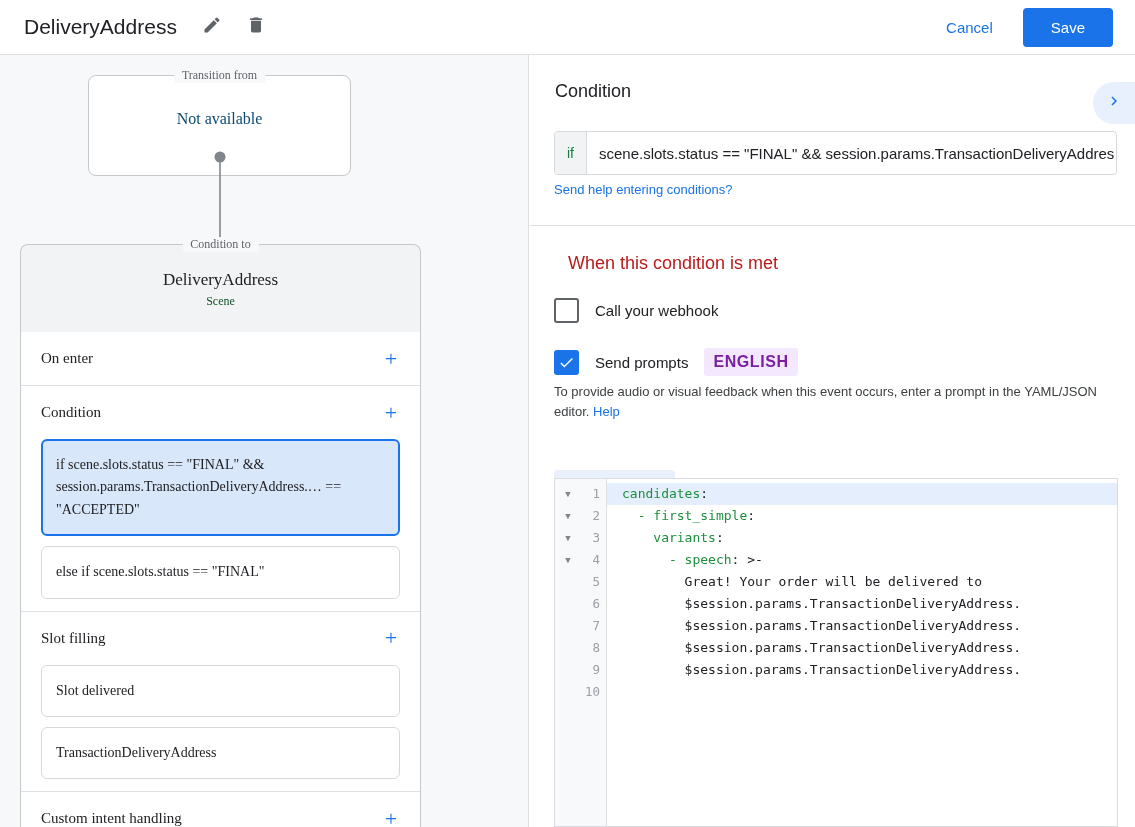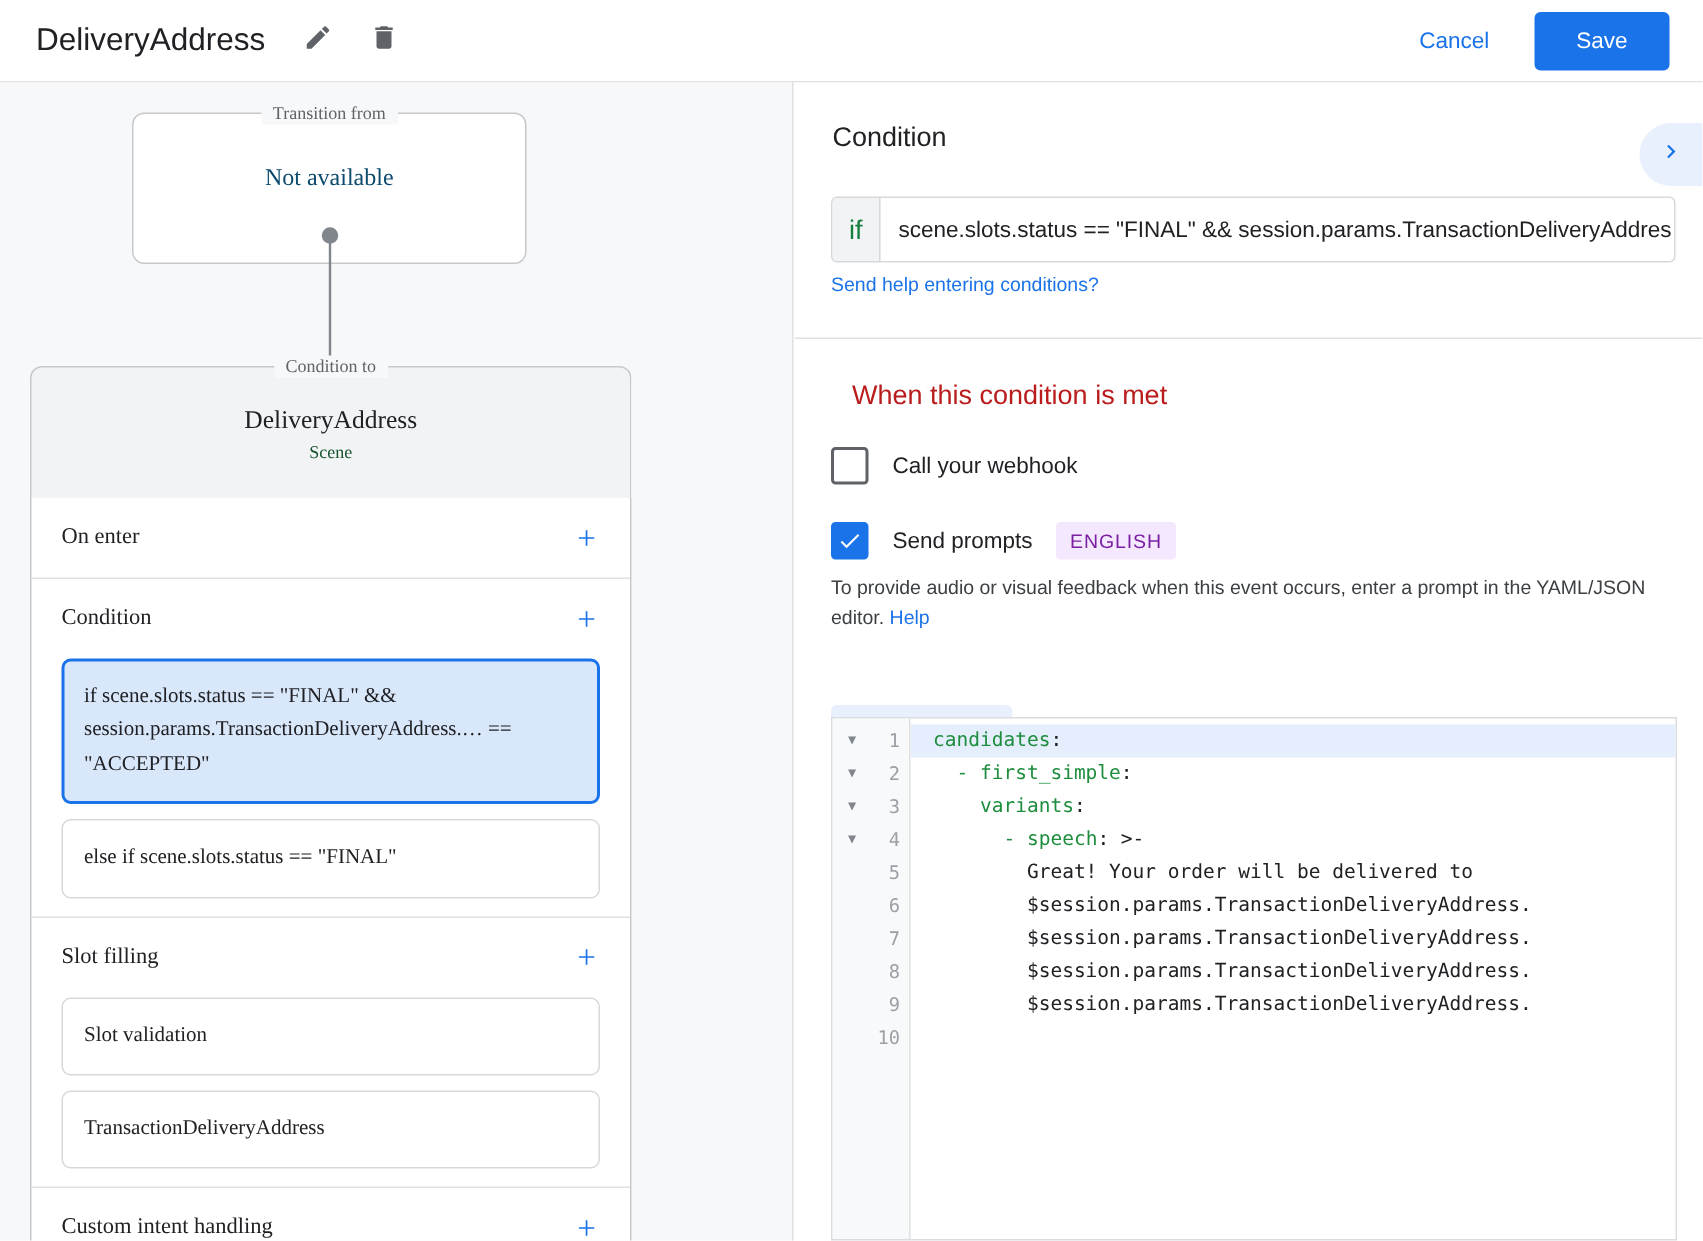--- a/index.html
+++ b/index.html
@@ -181,21 +181,21 @@
     border: 1px solid #d6d9dc;
     border-radius: 4px;
     background: #ffffff;
     overflow: hidden;
   }
   .if-label {
     width: 32px; min-width: 32px;
     background: #f1f3f4;
     border-right: 1px solid #d6d9dc;
     display: flex; align-items: center; justify-content: center;
-    font-size: 18px; color: #15803d;
+    font-size: 14px; color: #15803d;
   }
   .if-value {
     flex: 1;
     display: flex; align-items: center;
     padding-left: 12px;
     font-size: 15px; color: #202124;
     white-space: nowrap; overflow: hidden;
   }
   .help-link {
     position: absolute; left: 554px; top: 182px;
@@ -229,21 +229,21 @@
   .checkbox.checked {
     background: #1a73e8; border-color: #1a73e8;
   }
   .check-label {
     margin-left: 16px;
     font-size: 15px; color: #202124; font-weight: 500;
   }
   .lang-badge {
     margin-left: 16px;
     background: #f3e8fd; color: #7b1fa2;
-    font-size: 13px; font-weight: 400;
+    font-size: 16px; font-weight: 700;
     letter-spacing: 0.6px;
     padding: 5px 9px; border-radius: 3px;
   }
   .helper-text {
     position: absolute; left: 554px; top: 382px;
     width: 555px;
     font-size: 13px; color: #3c4043; line-height: 1.55;
   }
   .helper-text a { color: #1a73e8; text-decoration: none; cursor: pointer; }
 
@@ -361,21 +361,21 @@
           <div class="chip selected">if scene.slots.status == "FINAL" &amp;&amp; session.params.TransactionDeliveryAddress.… == "ACCEPTED"</div>
           <div class="chip">else if scene.slots.status == "FINAL"</div>
         </div>
       </div>
       <div class="section">
         <div class="section-head">
           <div class="section-title">Slot filling</div>
           <div class="plus-btn">+</div>
         </div>
         <div class="section-body">
-          <div class="chip">Slot validation</div>
+          <div class="chip">Slot delivered</div>
           <div class="chip">TransactionDeliveryAddress</div>
         </div>
       </div>
       <div class="section">
         <div class="section-head">
           <div class="section-title">Custom intent handling</div>
           <div class="plus-btn">+</div>
         </div>
       </div>
     </div>

